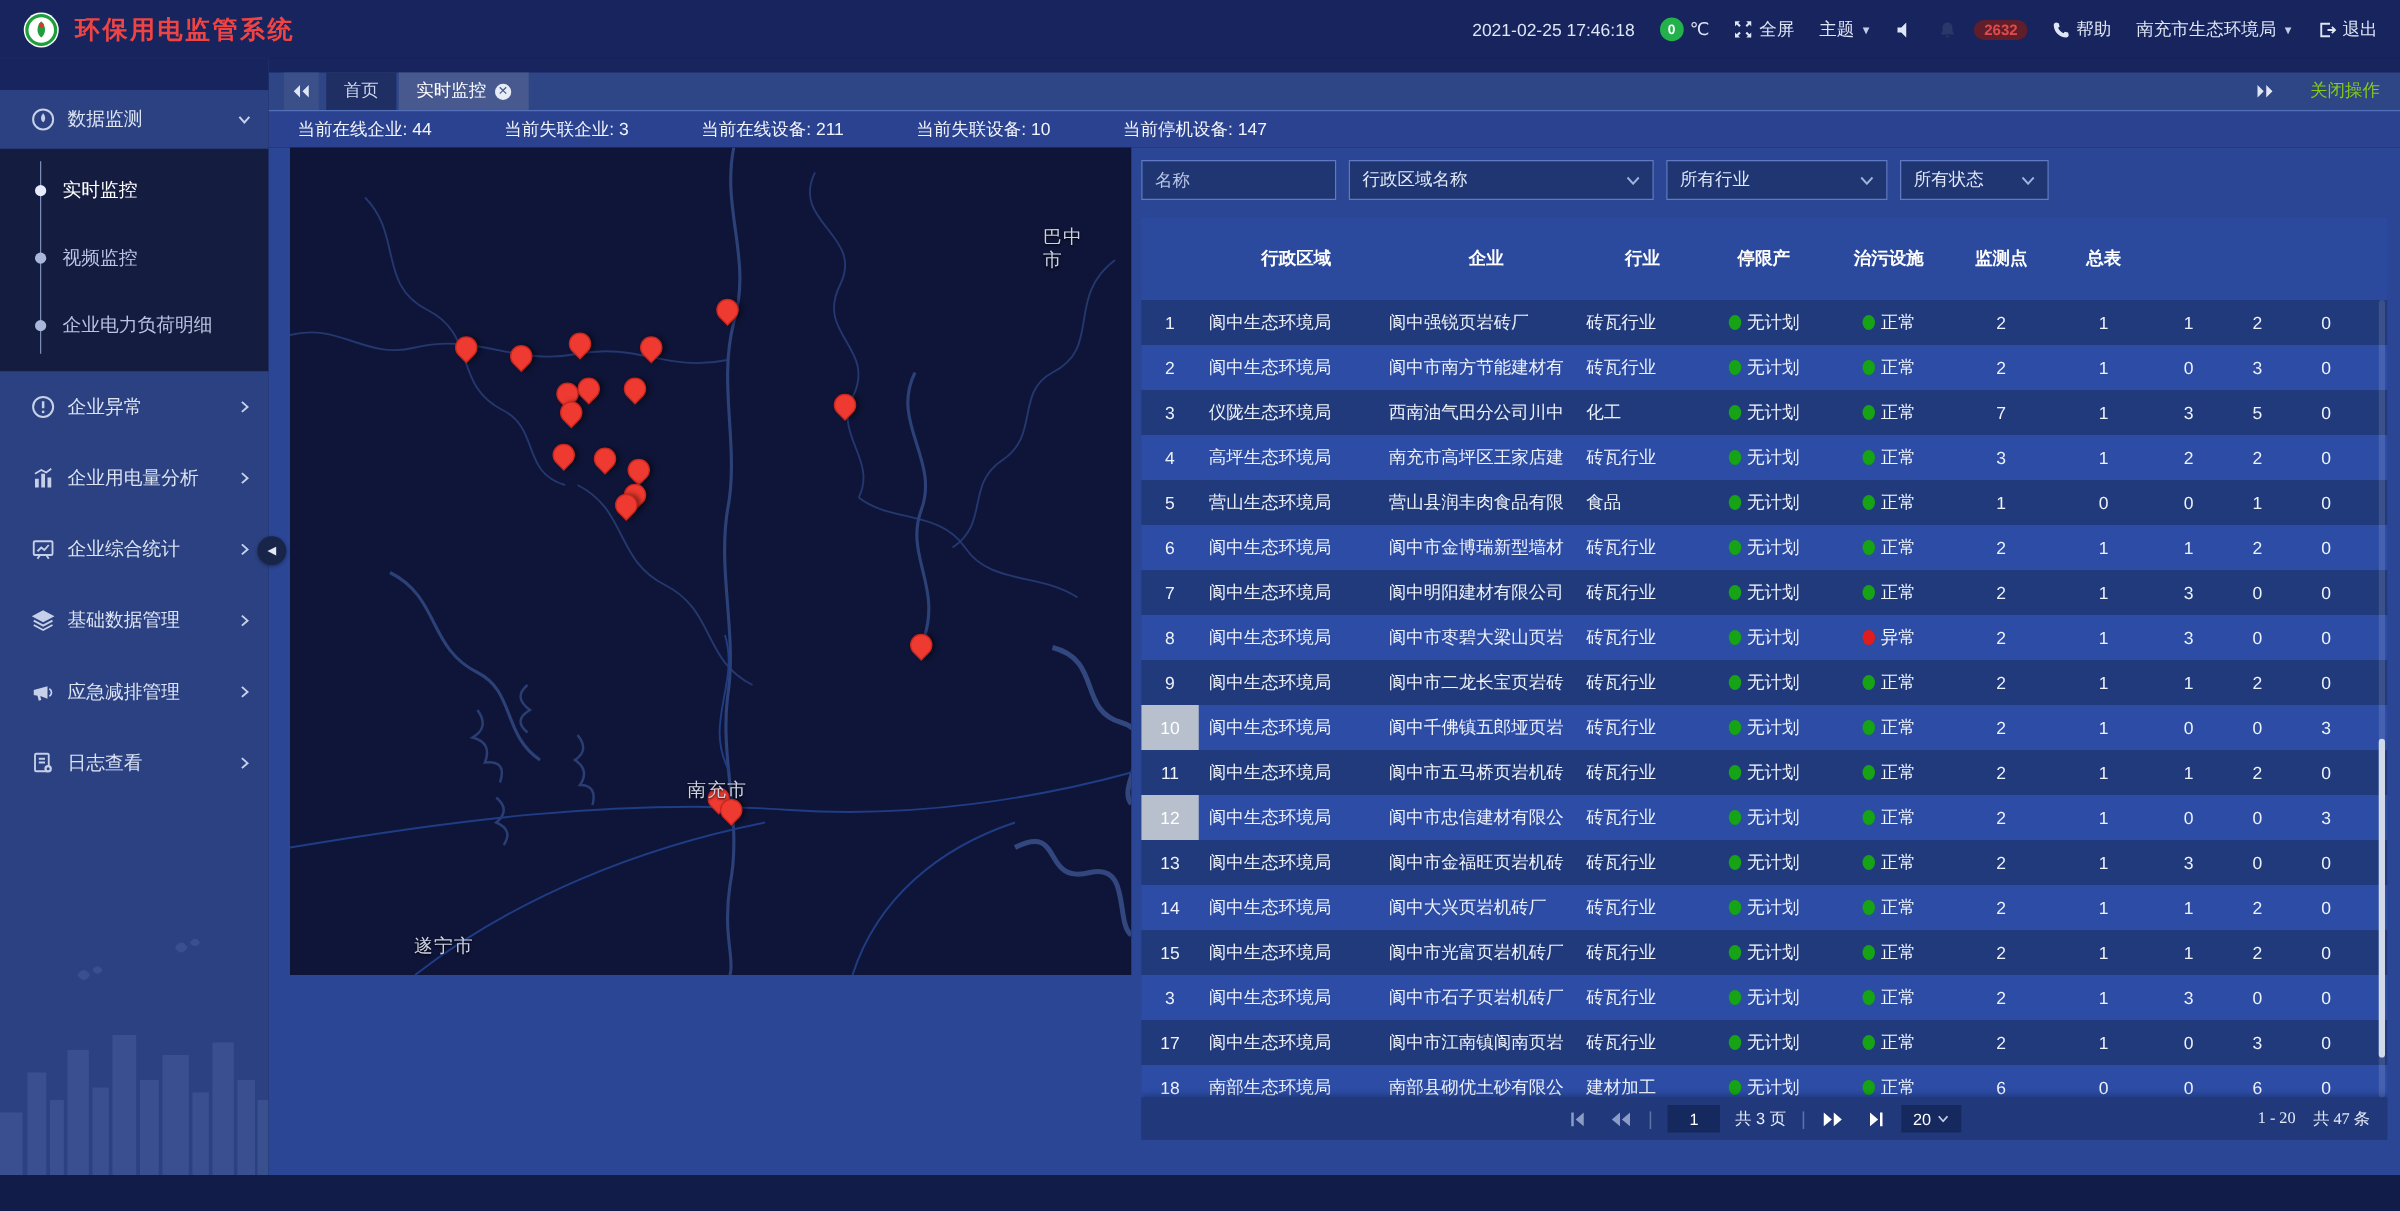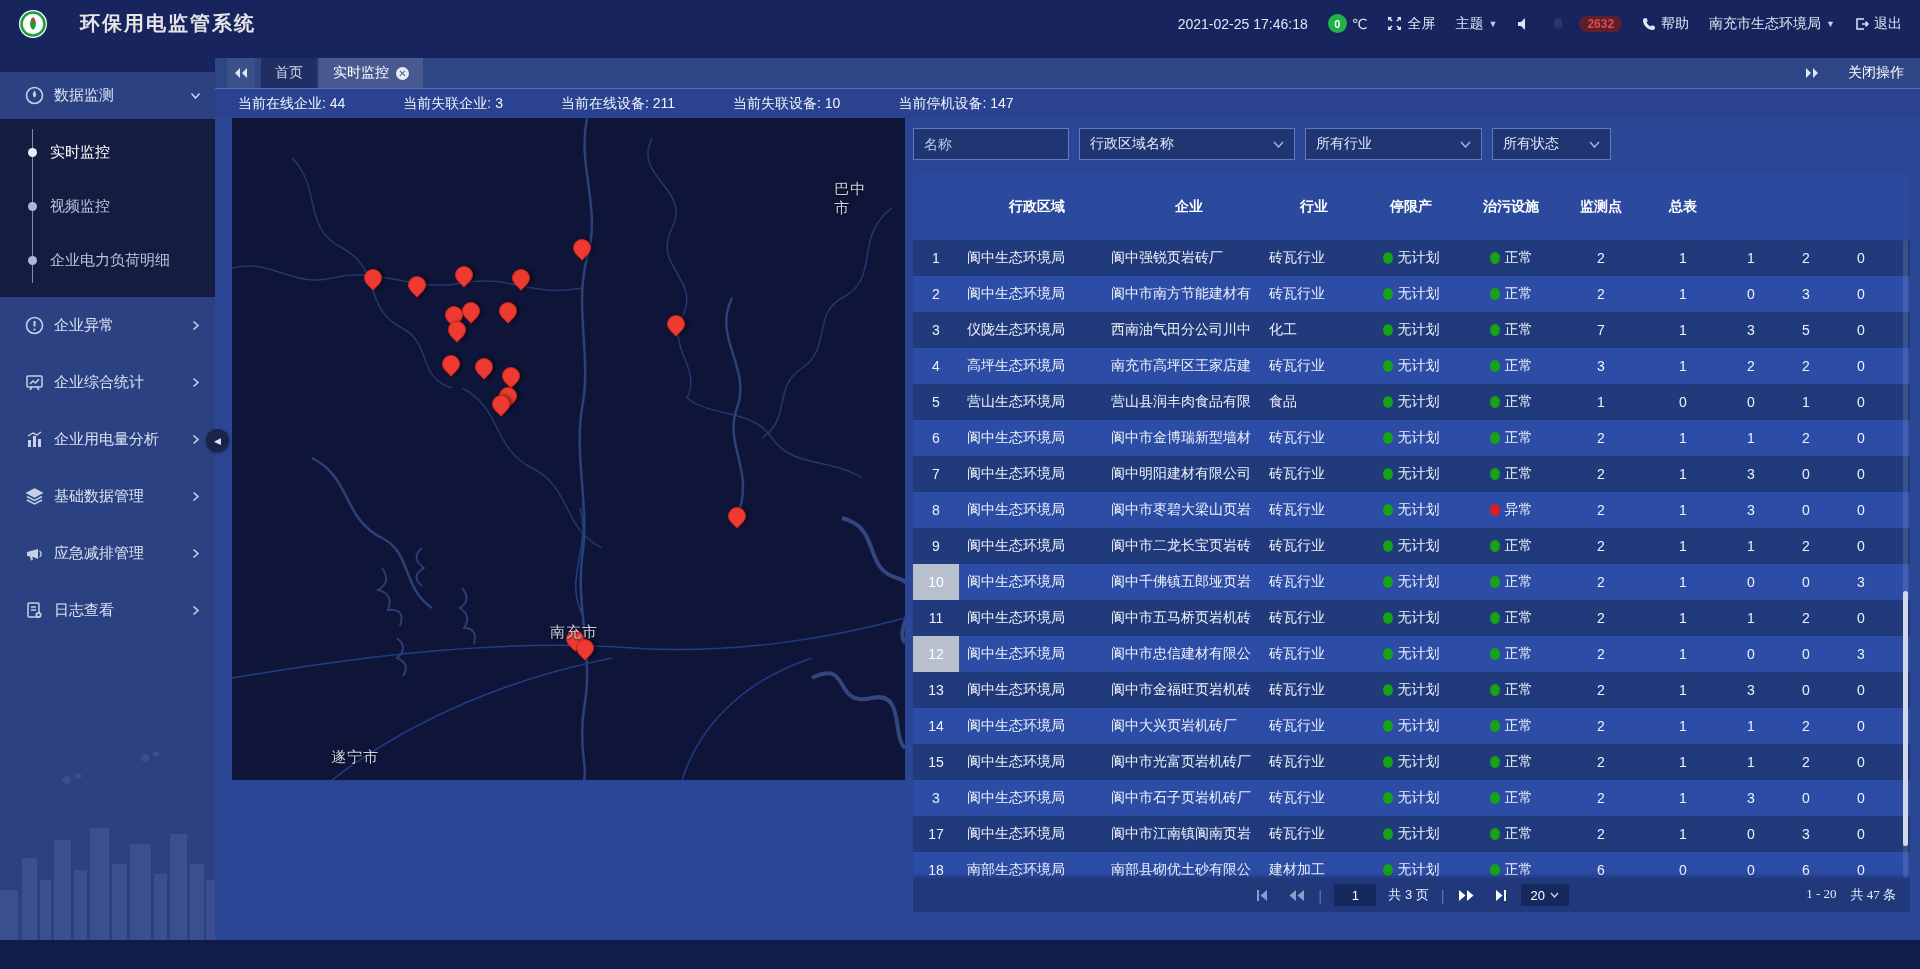--- a/index.html
+++ b/index.html
@@ -2,21 +2,21 @@
 <html><head>
 <meta charset="utf-8">
 <style>
   * { box-sizing: border-box; margin: 0; padding: 0; }
   html,body { width:1920px; height:969px; overflow:hidden; }
   body { font-family:"Liberation Sans","DejaVu Sans",sans-serif; background:#121c49; color:#e8edf8; }
 
   
   .header { height:47px; background:#17245d; display:flex; align-items:center; padding:0 18px; }
   .logo { width:30px; height:30px; margin-right:12px; flex:0 0 auto; }
-  .app-title { font-size:20px; font-weight:bold; letter-spacing:2px; color:#e5e5e5;margin-left:20px; }
+  .app-title { font-size:20px; font-weight:bold; letter-spacing:2px; color:#ef4444; }
   .header-right { margin-left:auto; display:flex; align-items:center; gap:20px; font-size:14px; color:#dfe6f5; }
   .hitem { display:flex; align-items:center; gap:5px; cursor:default; white-space:nowrap; }
   .temp-badge { width:19px; height:19px; border-radius:50%; background:#23b14b; color:#fff; font-size:11px; font-weight:bold;
                 display:flex; align-items:center; justify-content:center; }
   .caret { font-size:9px; color:#c3cde8; }
   .bell-wrap { position:relative; display:flex; align-items:center; gap:14px; }
   .alarm-badge { background:#5f1e2b; color:#e04a4a; font-size:12px; font-weight:bold; padding:1px 8px; border-radius:9px; }
   .hicon svg { display:block; }
 
   
@@ -42,21 +42,21 @@
 
   
   .main { flex:1; display:flex; flex-direction:column; min-width:0; }
   .tabzone { height:41px; background:#17245d; display:flex; align-items:flex-end; }
   .tabstrip { flex:1; height:30px; background:#2e4586; display:flex; align-items:center; padding:0 16px 0 12px; }
   .tab-nav-btn { width:28px; height:30px; display:flex; align-items:center; justify-content:center; background:#3b5089; cursor:pointer; margin-right:6px; }
   .tab-list { display:flex; height:30px; }
   .tab { height:30px; padding:0 14px; display:flex; align-items:center; gap:7px; font-size:14px; color:#cdd6ee; background:#202f63; cursor:pointer; margin-right:2px; }
   .tab.active { background:#47598e; color:#ffffff; }
   .tclose { width:13px; height:13px; border-radius:50%; background:#e8ecf5; color:#47598e; font-size:10px; line-height:13px; text-align:center; font-weight:bold; cursor:pointer; }
-  .tabstrip-right { margin-left:auto; display:flex; align-items:center; gap:26px; font-size:14px; color:#ffffff;text-align:right; }
+  .tabstrip-right { margin-left:auto; display:flex; align-items:center; gap:26px; font-size:14px; color:#84cc16;text-align:right; }
 
   .statsbar { height:30px; background:#2a4290; border-top:1px solid #5570bb; display:flex; align-items:center; padding-left:23px; gap:58px; font-size:14px; color:#f2f5fc; }
 
   .content { flex:1; display:flex; gap:8px; padding:0 10px 0 17px; background:#2a4694; position:relative; min-height:0; }
 
   
   .map-panel { width:673px; height:662px; background:#0f1538; position:relative; flex:0 0 auto; }
   .map-svg { position:absolute; inset:0; }
   .city { position:absolute; transform:translate(-50%,-50%); color:#ccd3e6; font-size:15px; letter-spacing:1px; text-shadow:0 1px 2px #000; }
   .pin { position:absolute; width:18px; height:18px; background:#ee3a30; border:1px solid #c8271f;
@@ -67,21 +67,21 @@
          box-shadow:0 1px 3px rgba(0,0,0,.4); }
 
   
   .right-col { flex:1; display:flex; flex-direction:column; padding-top:10px; min-width:0; }
   .filters { display:flex; gap:10px; margin-bottom:14px; }
   .f-input { width:156px; height:32px; background:#203672; border:1px solid #5f7ac2; color:#dfe7f8; font-size:14px; padding:0 10px; outline:none; }
   .f-input::placeholder { color:#b9c6e6; }
   .f-select { height:32px; background:#203672; border:1px solid #5f7ac2; color:#dfe7f8; font-size:14px;
               display:flex; align-items:center; justify-content:space-between; padding:0 10px; cursor:pointer; }
   .f-select .sel-chev { margin-left:10px; }
-  .w1{width:216px}.w2{width:177px}.w3{width:119px}
+  .w1{width:244px}.w2{width:177px}.w3{width:119px}
 
   .table-card { height:738px; position:relative; overflow:hidden; }
   .t-head { height:66px; background:#2b4a9e; display:flex; font-size:14px; font-weight:bold; color:#ffffff; padding-right:21px; }
   .t-head .th { display:flex; align-items:center; justify-content:center; height:66px; }
   .thgroup { width:166px; display:flex; flex-direction:column; }
   .gtitle { height:30px; display:flex; align-items:flex-end; justify-content:center; font-style:italic; padding-bottom:2px; }
   .grow { height:36px; display:flex; }
   .grow .th { height:36px; }
   .g0{width:56px}.g1{width:54px}.g2{width:56px}
 
@@ -227,43 +227,43 @@
           </span>
           <span class="mlabel">企业异常</span>
           <span class="chev">
             <svg width="11" height="11" viewBox="0 0 11 11" fill="none" stroke="#c6d0e8" stroke-width="1.6">
               <path d="M7.5 1.5 L3 5.5 l4.5 4"></path>
             </svg>
           </span>
         </div>
         <div class="menu-group">
           <span class="mi">
-            <svg width="19" height="19" viewBox="0 0 19 19" fill="none" stroke="#c6d0e8" stroke-width="1.5">
-              <rect x="2" y="3" width="15" height="11" rx="1"></rect>
-              <path d="M5 11 l3-3 2.5 2 3.5-4"></path>
-              <path d="M7 14 l-2 3 M12 14 l2 3"></path>
-            </svg>
-          </span>
-          <span class="mlabel">企业综合统计</span>
-          <span class="chev">
-            <svg width="11" height="11" viewBox="0 0 11 11" fill="none" stroke="#c6d0e8" stroke-width="1.6">
-              <path d="M7.5 1.5 L3 5.5 l4.5 4"></path>
-            </svg>
-          </span>
-        </div>
-        <div class="menu-group">
-          <span class="mi">
             <svg width="19" height="19" viewBox="0 0 19 19" fill="#c6d0e8">
               <rect x="3" y="10" width="3" height="7"></rect>
               <rect x="8" y="6" width="3" height="11"></rect>
               <rect x="13" y="9" width="3" height="8"></rect>
               <path d="M3 6 l5-3 4 2 4-3" stroke="#c6d0e8" stroke-width="1.4" fill="none"></path>
             </svg>
           </span>
           <span class="mlabel">企业用电量分析</span>
+          <span class="chev">
+            <svg width="11" height="11" viewBox="0 0 11 11" fill="none" stroke="#c6d0e8" stroke-width="1.6">
+              <path d="M7.5 1.5 L3 5.5 l4.5 4"></path>
+            </svg>
+          </span>
+        </div>
+        <div class="menu-group">
+          <span class="mi">
+            <svg width="19" height="19" viewBox="0 0 19 19" fill="none" stroke="#c6d0e8" stroke-width="1.5">
+              <rect x="2" y="3" width="15" height="11" rx="1"></rect>
+              <path d="M5 11 l3-3 2.5 2 3.5-4"></path>
+              <path d="M7 14 l-2 3 M12 14 l2 3"></path>
+            </svg>
+          </span>
+          <span class="mlabel">企业综合统计</span>
           <span class="chev">
             <svg width="11" height="11" viewBox="0 0 11 11" fill="none" stroke="#c6d0e8" stroke-width="1.6">
               <path d="M7.5 1.5 L3 5.5 l4.5 4"></path>
             </svg>
           </span>
         </div>
         <div class="menu-group">
           <span class="mi">
             <svg width="19" height="19" viewBox="0 0 19 19" fill="none" stroke="#c6d0e8" stroke-width="1.5">
               <path d="M9.5 2 L17 6 9.5 10 2 6 Z" fill="#c6d0e8"></path>

